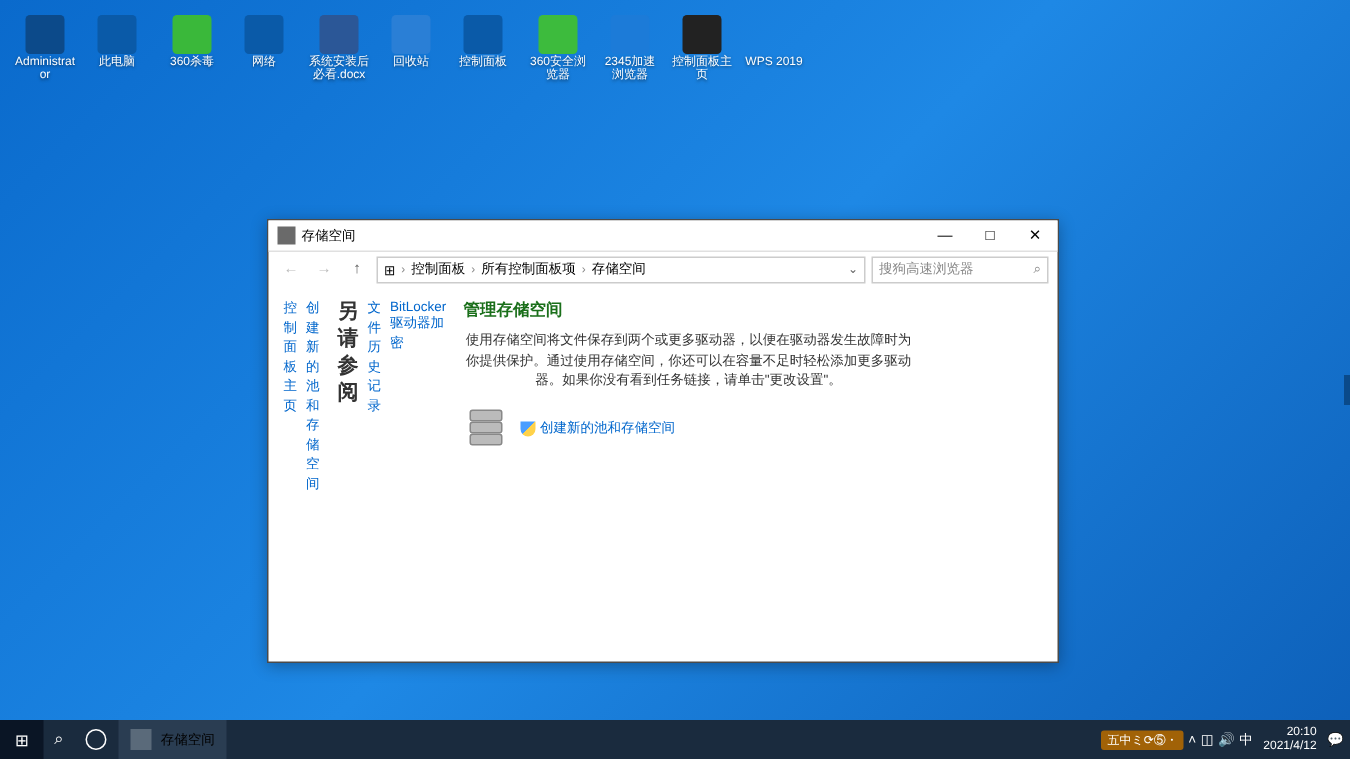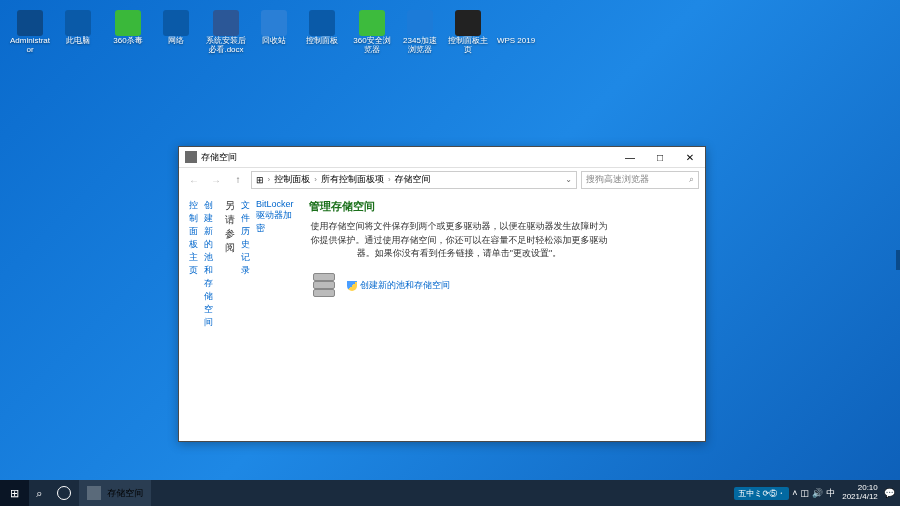--- a/index.html
+++ b/index.html
@@ -32,41 +32,41 @@
 .crumb { display: flex; align-items: center; gap: 4px; font-size: 9px; flex: 1; border: 1px solid #ccc; height: 18px; padding: 0 4px; }
 .crumb .sep { color: #888; font-size: 8px; }
 .crumb .cdrop { margin-left: auto; color: #666; font-size: 8px; }
 .search { width: 118px; height: 18px; border: 1px solid #ccc; font-size: 9px; padding: 0 4px; color: #888; display: flex; align-items: center; position: relative; }
 .search .mag { position: absolute; right: 4px; color: #888; }
 
 .body { flex: 1; display: flex; }
 .sidebar { width: 110px; padding: 8px 10px; display: flex; flex-direction: row; gap: 6px; }
 .sidebar a { font-size: 9px; color: #0066cc; text-decoration: none; cursor: pointer; }
 .sidebar .spacer { flex: 1; }
-.sidebar .sec { font-size: 10px; color: #333; margin-bottom: 3px; }
+.sidebar .sec { font-size: 14px; color: #333; margin-bottom: 3px; font-weight: bold; }
 
 .content { flex: 1; padding: 8px 20px; }
 .content h2 { font-size: 11px; color: #1a6f1a; font-weight: bold; margin-bottom: 6px; }
 .content p { font-size: 9px; color: #333; line-height: 1.5; max-width: 300px; text-align: center; }
 .action { display: flex; align-items: center; gap: 8px; margin-top: 10px; }
 .stack-ic { width: 30px; height: 30px; position: relative; }
 .stack-ic .d { width: 22px; height: 8px; background: #bbb; border: 1px solid #888; border-radius: 2px; position: absolute; left: 4px; }
 .stack-ic .d1 { top: 2px; } .stack-ic .d2 { top: 10px; } .stack-ic .d3 { top: 18px; }
 .action .link { display: flex; align-items: center; gap: 3px; font-size: 9px; color: #0066cc; cursor: pointer; }
 .shield-ic { width: 10px; height: 10px; background: linear-gradient(135deg,#4a9eff 50%,#ffd24a 50%); border-radius: 0 0 50% 50%; }
 
 .taskbar { position: absolute; bottom: 0; left: 0; right: 0; height: 26px; background: #1a2b3e; display: flex; align-items: center; }
 .tbtn { height: 26px; padding: 0 10px; display: flex; align-items: center; justify-content: center; color: #fff; font-size: 11px; cursor: pointer; }
 .start { background: #0a1525; }
 .tsearch { width: 14px; }
 .tcort { width: 14px; border: 1.5px solid #fff; border-radius: 50%; height: 14px; margin: 0 8px; }
 .ttask { display: flex; align-items: center; gap: 6px; padding: 0 8px; background: #2a3d52; height: 26px; font-size: 9px; }
 .ttask .tic { width: 14px; height: 14px; background: #5a6a7a; }
 .tray { margin-left: auto; display: flex; align-items: center; gap: 3px; padding-right: 4px; }
-.tpill { background: #0369a1; color: #fff; font-size: 8px; padding: 1px 4px; border-radius: 2px; display: flex; gap: 3px; }
+.tpill { background: #a16207; color: #fff; font-size: 8px; padding: 1px 4px; border-radius: 2px; display: flex; gap: 3px; }
 .tic2 { color: #fff; font-size: 9px; }
 .clock { color: #fff; font-size: 8px; text-align: right; line-height: 1.1; padding: 0 4px; }
 .right-dock { position: absolute; right: 0; top: 250px; width: 4px; height: 20px; background: #0a4a8a; }
 </style>
 </head>
 <body>
 
 <div class="desktop-icons" id="desk">
     <div class="icon-col">
       <div class="di">

